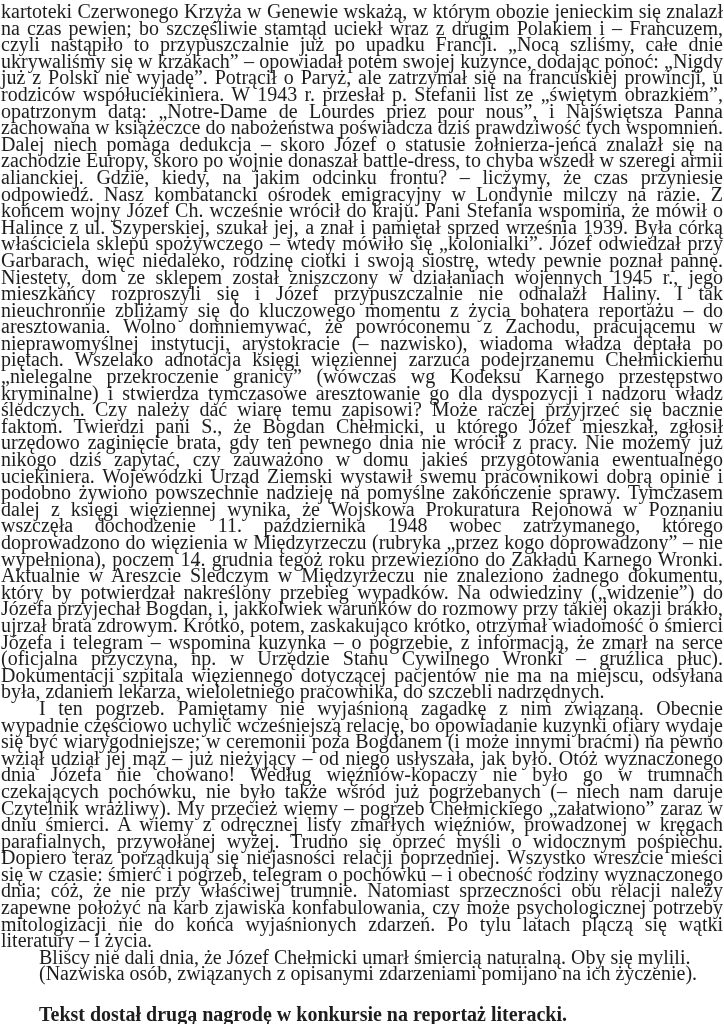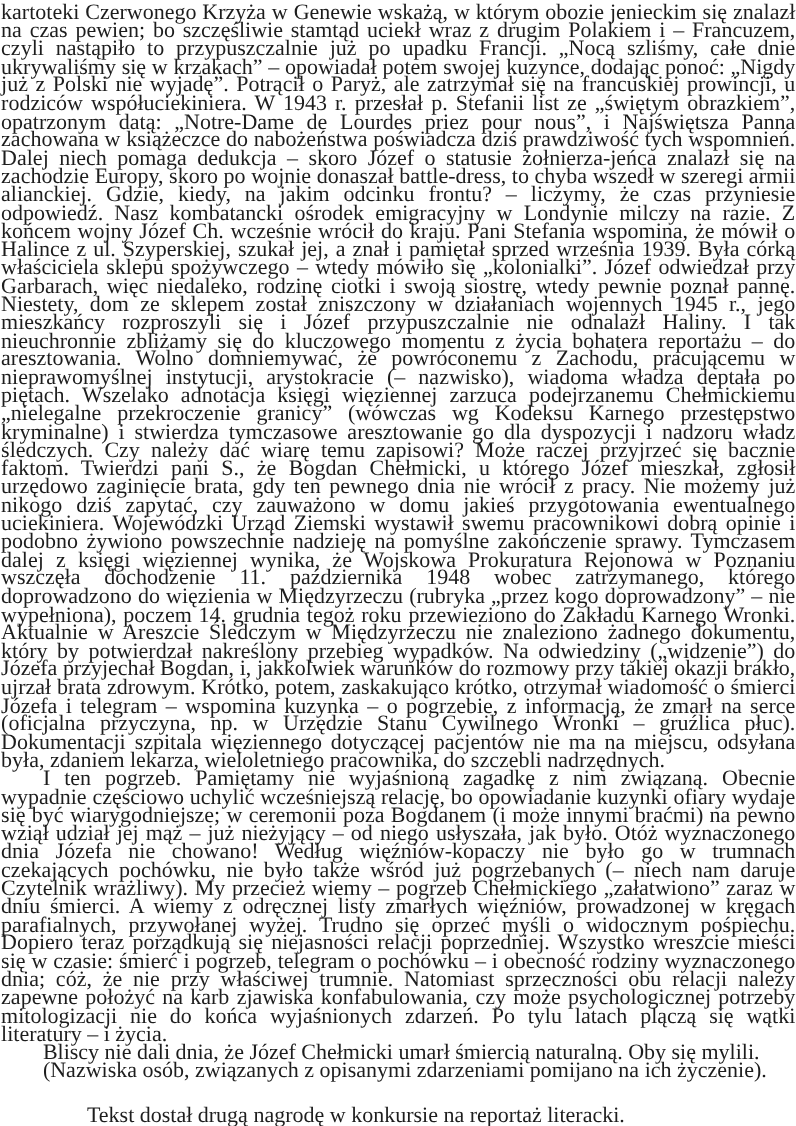--- a/index.html
+++ b/index.html
@@ -14,21 +14,21 @@
     overflow:hidden;
   }
   .body-text p {
     margin:0;
     font-size:20px;
     line-height:16.6px;
     text-align:justify;
     color:#1d1d1d;
   }
   p.indent   { text-indent:38px; }
-  p.bold     { font-weight:normal;margin-left:40px; }
+  p.bold     { font-weight:bold; }
   p.space-before { margin-top:24px; }
   .logo-row {
     margin-top:30px;
     display:flex;
     justify-content:center;
     align-items:flex-start;
     gap:22px;
   }
   .logo-art { flex:0 0 auto; }
   .logo-text {

